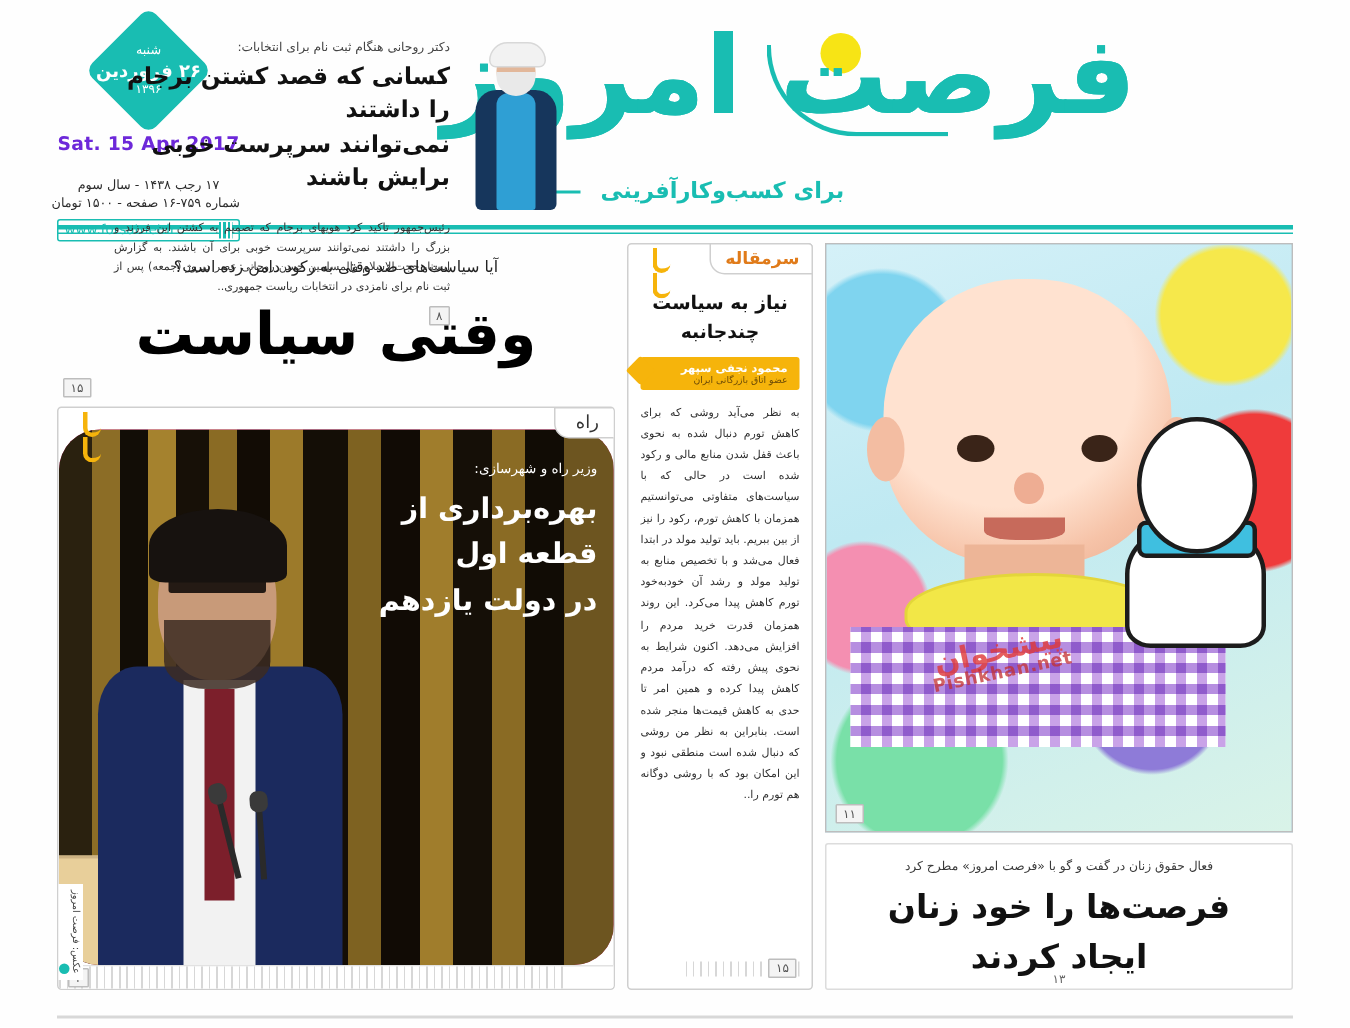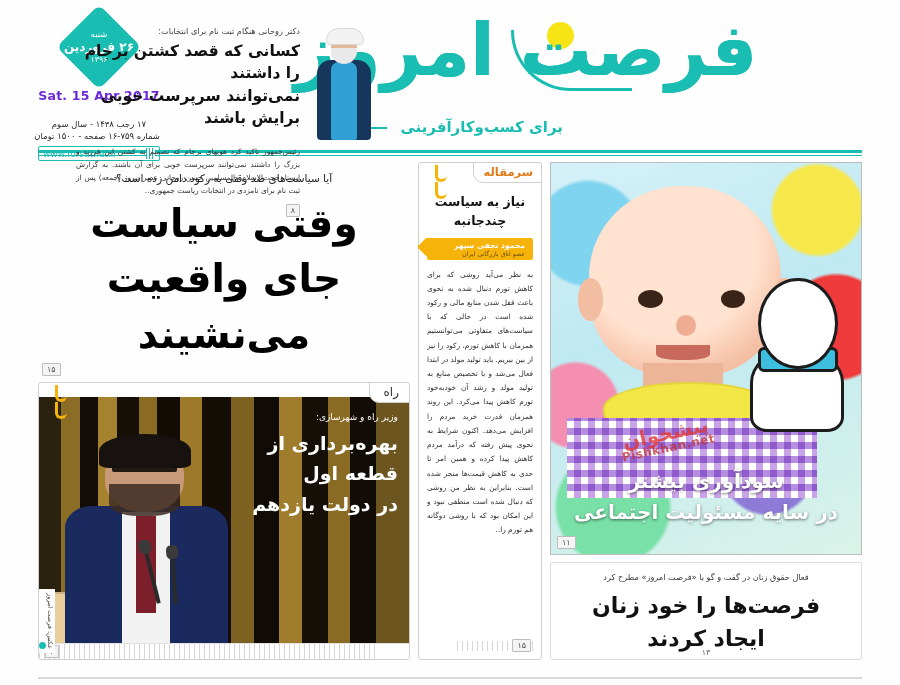--- a/index.html
+++ b/index.html
@@ -126,21 +126,21 @@
     position:absolute;top:-1px;right:-1px;background:#fff;border:1px solid #cfcfcf;
     border-radius:0 3px 0 10px;padding:2px 10px 3px 14px;font-size:12px;color:#333;z-index:3;
   }
   .sec-quote{
     position:absolute;top:2px;left:6px;width:22px;height:15px;z-index:3;
   }
   .sec-quote span{
     display:block;float:right;width:9px;height:14px;margin-left:3px;
     border-radius:0 0 8px 8px;border:3px solid #f6b40b;border-top:none;border-right:none;
   }
-  .road-body{position:relative;flex:1;margin:14px 0 0 0;overflow:hidden;background:#be185d;}
+  .road-body{position:relative;flex:1;margin:14px 0 0 0;overflow:hidden;background:#be185d;border-radius:27px;}
   .road-photo{position:absolute;inset:0;overflow:hidden;
     background:
       linear-gradient(90deg,
         #2a210f 0 6%, #8c6d26 6% 11%, #120d06 11% 16%, #a5822e 16% 21%,
         #171007 21% 27%, #8a6b24 27% 32%, #120c05 32% 38%, #9c7a2a 38% 44%,
         #140e06 44% 52%, #7e6221 52% 58%, #110b05 58% 65%, #a07d2c 65% 71%,
         #150f07 71% 78%, #8a6b24 78% 84%, #110c05 84% 91%, #6d5520 91% 100%);
   }
   .man{position:absolute;left:6%;bottom:0;width:46%;height:86%;}
   .man-head{position:absolute;left:26%;top:4%;width:46%;height:34%;border-radius:48% 48% 44% 44%;background:#c89a79;}
@@ -303,21 +303,20 @@
   <div class="mast-rule"></div>
   <div class="mast-rule2"></div>
 
   <div class="grid">
 
     <div class="col-right">
 
       <div class="lead">
         <div class="lead-kicker">آیا سیاست‌های ضد وقتی به رکود دامن زده است؟</div>
         <div class="lead-head">وقتی سیاست</div>
-        <div class="lead-head">جای واقعیت می‌نشیند</div>
         <span class="pagemark lead-page">۱۵</span>
       </div>
 
       <div class="road">
         <div class="sec-tab">راه</div>
         <div class="sec-quote">
             <span></span>
             <span></span>
           </div>
 
@@ -396,24 +395,20 @@
         </div>
         <div class="doodle">
           <div class="d-body"></div>
           <div class="d-scarf"></div>
           <div class="d-head"></div>
         </div>
         <div class="watermark">
           <div class="wm-fa">پیشخوان</div>
           <div class="wm-en">Pishkhan.net</div>
         </div>
-        <div class="photo-head">
-          <div>سودآوری بیشتر</div>
-          <div>در سایه مسئولیت اجتماعی</div>
-        </div>
         <span class="pagemark photo-page">۱۱</span>
       </div>
 
       <div class="women">
         <div class="women-kicker">فعال حقوق زنان در گفت و گو با «فرصت امروز» مطرح کرد</div>
         <div class="women-head">فرصت‌ها را خود زنان</div>
         <div class="women-head">ایجاد کردند</div>
         <div class="women-page">۱۳</div>
       </div>
     </div>

